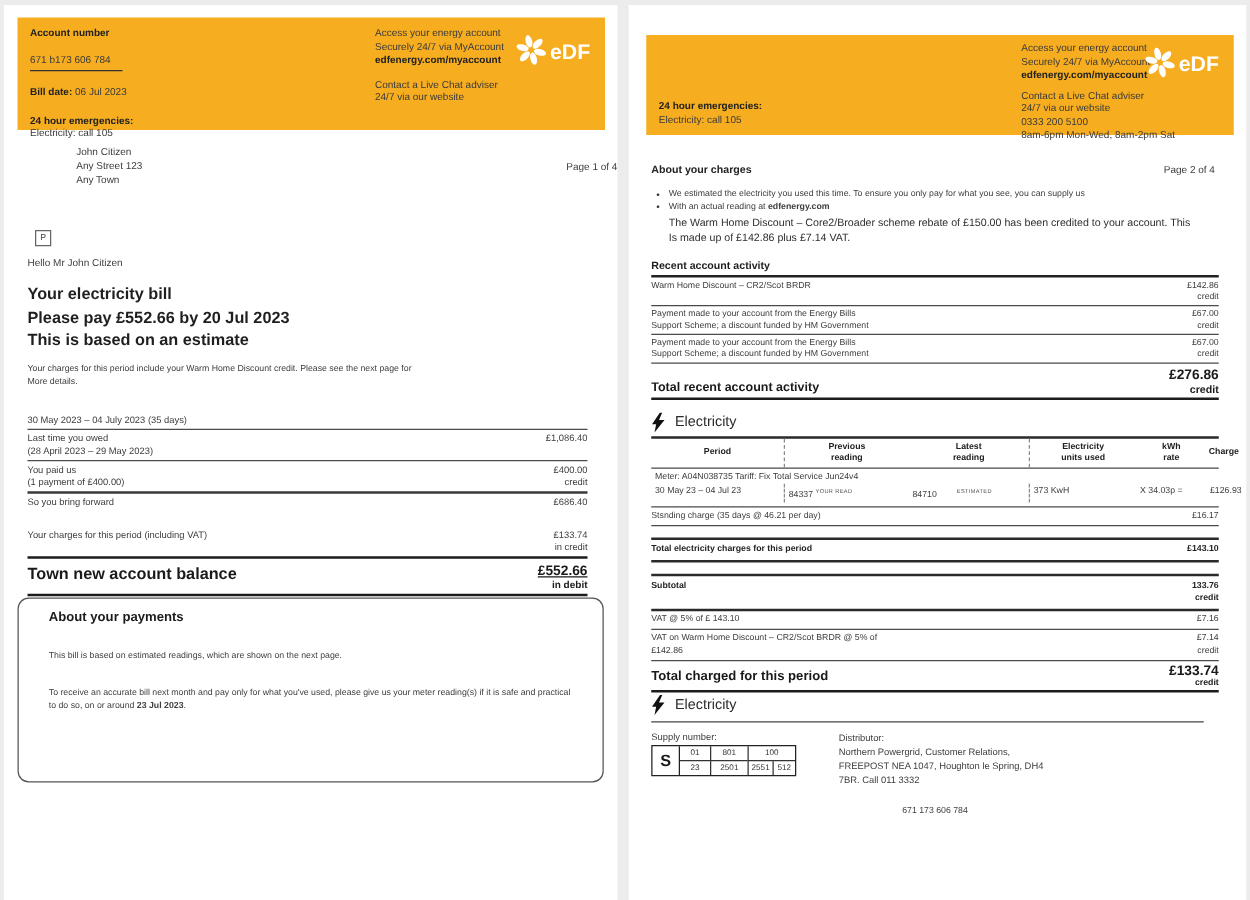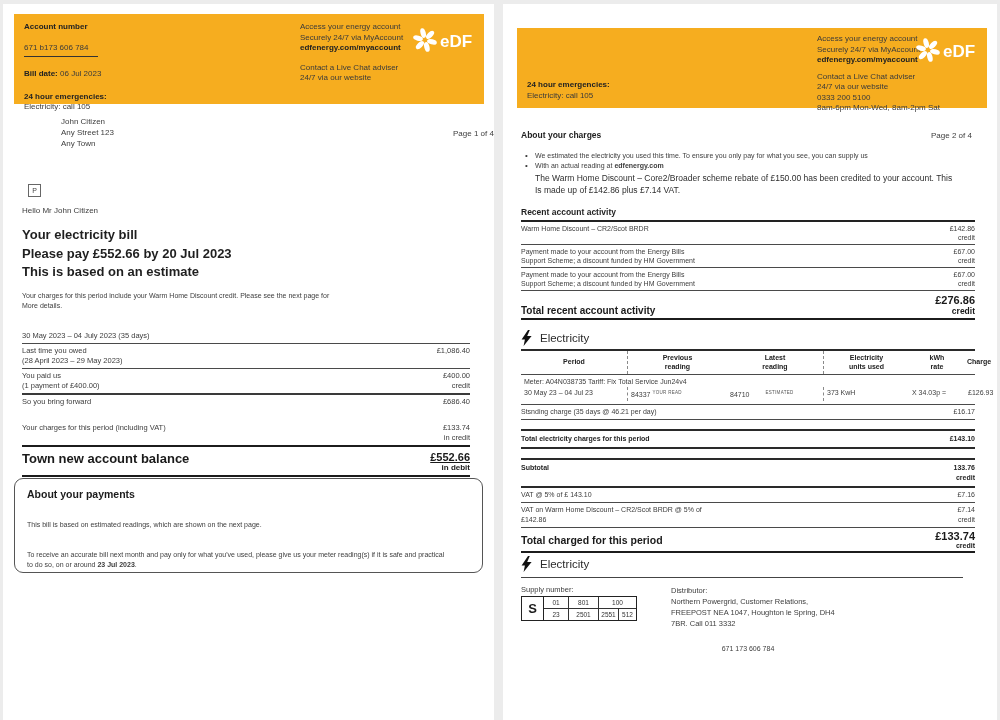--- a/index.html
+++ b/index.html
@@ -36,22 +36,22 @@
   .b2 { border-bottom:2px solid #3a3a3a; }
   .b3 { border-bottom:2.5px solid #1c1c1c; }
   .tl { font-size:7.5px; line-height:10px; }
   .tr { text-align:right; font-size:7.5px; line-height:10px; }
   .balance-label { font-size:13px; font-weight:bold; color:#1a1a1a; }
   .balance-amt { font-size:11px; font-weight:bold; color:#1a1a1a;text-decoration:underline; }
   .balance-note { font-size:8px; font-weight:bold; color:#1a1a1a; }
 
   
   .about-box {
-    position:absolute; left:11px; top:474px; width:469px; height:95px;
-    border:1px solid #555; border-radius:9px; padding:9px 12px;
+    position:absolute; left:11px; top:474px; width:469px; height:148px;
+    border:1px solid #555; border-radius:9px; padding:9px 24px;
   }
 
   
   .sec-title { font-size:8.5px; font-weight:bold; color:#222; }
   .bullet-item { display:flex; font-size:7px; line-height:10px; }
   .bullet-dot { width:10px; font-size:8px; }
   .whd { font-size:8.5px; line-height:12px; color:#2e2e2e; }
 
   .r-activity { position:absolute; left:18px; top:203px; width:454px; }
   .ra-title { font-size:8.5px; font-weight:bold; color:#1f1f1f;

